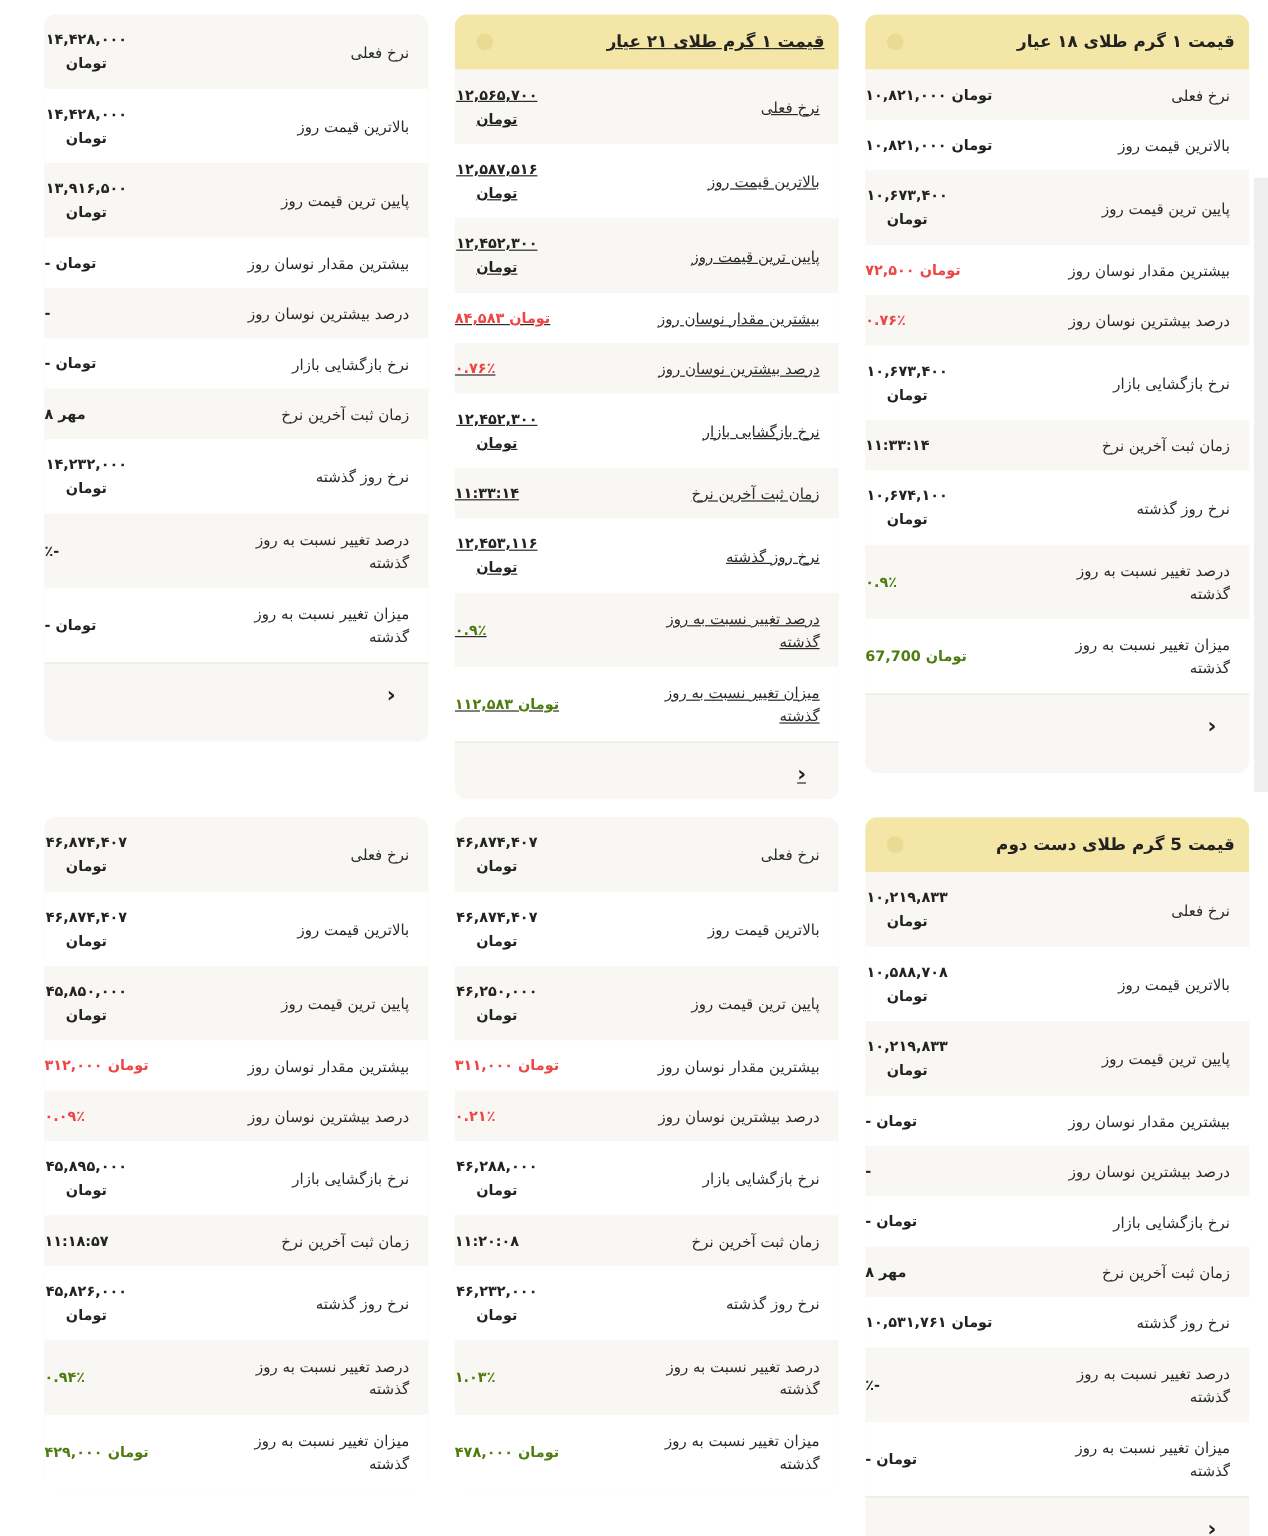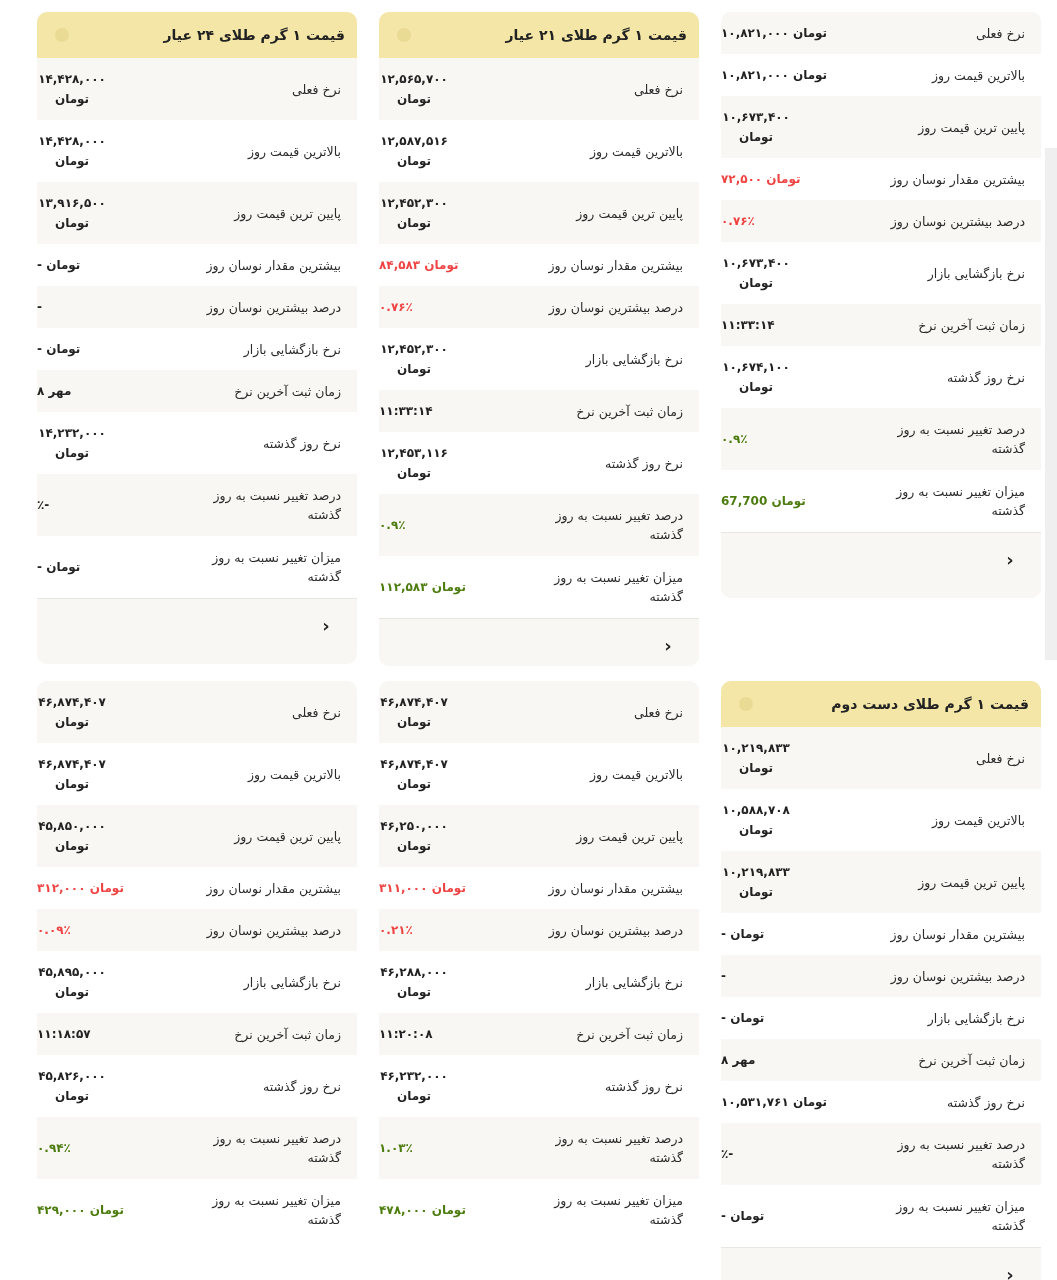--- a/index.html
+++ b/index.html
@@ -23,20 +23,24 @@
   .chev { width: 30px; margin-right: 16px; font-size: 18px; font-weight: bold; color: #222; text-align: center; cursor: pointer; }
 </style>
 </head>
 <body>
 
 <div class="scroll-strip"></div>
 
 <div class="grid">
 
   <div class="card" style="left:721px; top:12px;">
+    <div class="card-header">
+      <span class="card-title">قیمت ۱ گرم طلای ۱۸ عیار</span>
+      <span class="header-dot"></span>
+    </div>
     <div class="rows">
       <div class="row" style="height:42px">
           <span class="row-label">نرخ فعلی</span>
           <span class="row-value">۱۰,۸۲۱,۰۰۰ تومان</span>
         </div>
       <div class="row" style="height:42px">
           <span class="row-label">بالاترین قیمت روز</span>
           <span class="row-value">۱۰,۸۲۱,۰۰۰ تومان</span>
         </div>
       <div class="row" style="height:62px">
@@ -70,21 +74,21 @@
       <div class="row" style="height:62px">
           <span class="row-label">میزان تغییر نسبت به روز گذشته</span>
           <span class="row-value green">67,700 تومان</span>
         </div>
     </div>
     <div class="card-footer">
       <span class="chev">‹</span>
     </div>
   </div>
 
-  <div class="card" style="left:379px; top:12px;">
+  <div class="card" style="left:379px; top:12px;text-decoration:underline;">
     <div class="card-header">
       <span class="card-title">قیمت ۱ گرم طلای ۲۱ عیار</span>
       <span class="header-dot"></span>
     </div>
     <div class="rows">
       <div class="row" style="height:62px">
           <span class="row-label">نرخ فعلی</span>
           <span class="row-value wrap">۱۲,۵۶۵,۷۰۰ تومان</span>
         </div>
       <div class="row" style="height:62px">
@@ -123,24 +127,20 @@
           <span class="row-label">میزان تغییر نسبت به روز گذشته</span>
           <span class="row-value green">۱۱۲,۵۸۳ تومان</span>
         </div>
     </div>
     <div class="card-footer" style="height:48px;">
       <span class="chev">‹</span>
     </div>
   </div>
 
   <div class="card" style="left:37px; top:12px;">
-    <div class="card-header">
-      <span class="card-title">قیمت ۱ گرم طلای ۲۴ عیار</span>
-      <span class="header-dot"></span>
-    </div>
     <div class="rows">
       <div class="row" style="height:62px">
           <span class="row-label">نرخ فعلی</span>
           <span class="row-value wrap">۱۴,۴۲۸,۰۰۰ تومان</span>
         </div>
       <div class="row" style="height:62px">
           <span class="row-label">بالاترین قیمت روز</span>
           <span class="row-value wrap">۱۴,۴۲۸,۰۰۰ تومان</span>
         </div>
       <div class="row" style="height:62px">
@@ -176,21 +176,21 @@
           <span class="row-value">- تومان</span>
         </div>
     </div>
     <div class="card-footer" style="height:66px;">
       <span class="chev">‹</span>
     </div>
   </div>
 
   <div class="card" style="left:721px; top:681px;">
     <div class="card-header">
-      <span class="card-title">قیمت ۱ گرم طلای دست دوم</span>
+      <span class="card-title">قیمت 5 گرم طلای دست دوم</span>
       <span class="header-dot"></span>
     </div>
     <div class="rows">
       <div class="row" style="height:62px">
           <span class="row-label">نرخ فعلی</span>
           <span class="row-value wrap">۱۰,۲۱۹,۸۳۳ تومان</span>
         </div>
       <div class="row" style="height:62px">
           <span class="row-label">بالاترین قیمت روز</span>
           <span class="row-value wrap">۱۰,۵۸۸,۷۰۸ تومان</span>

